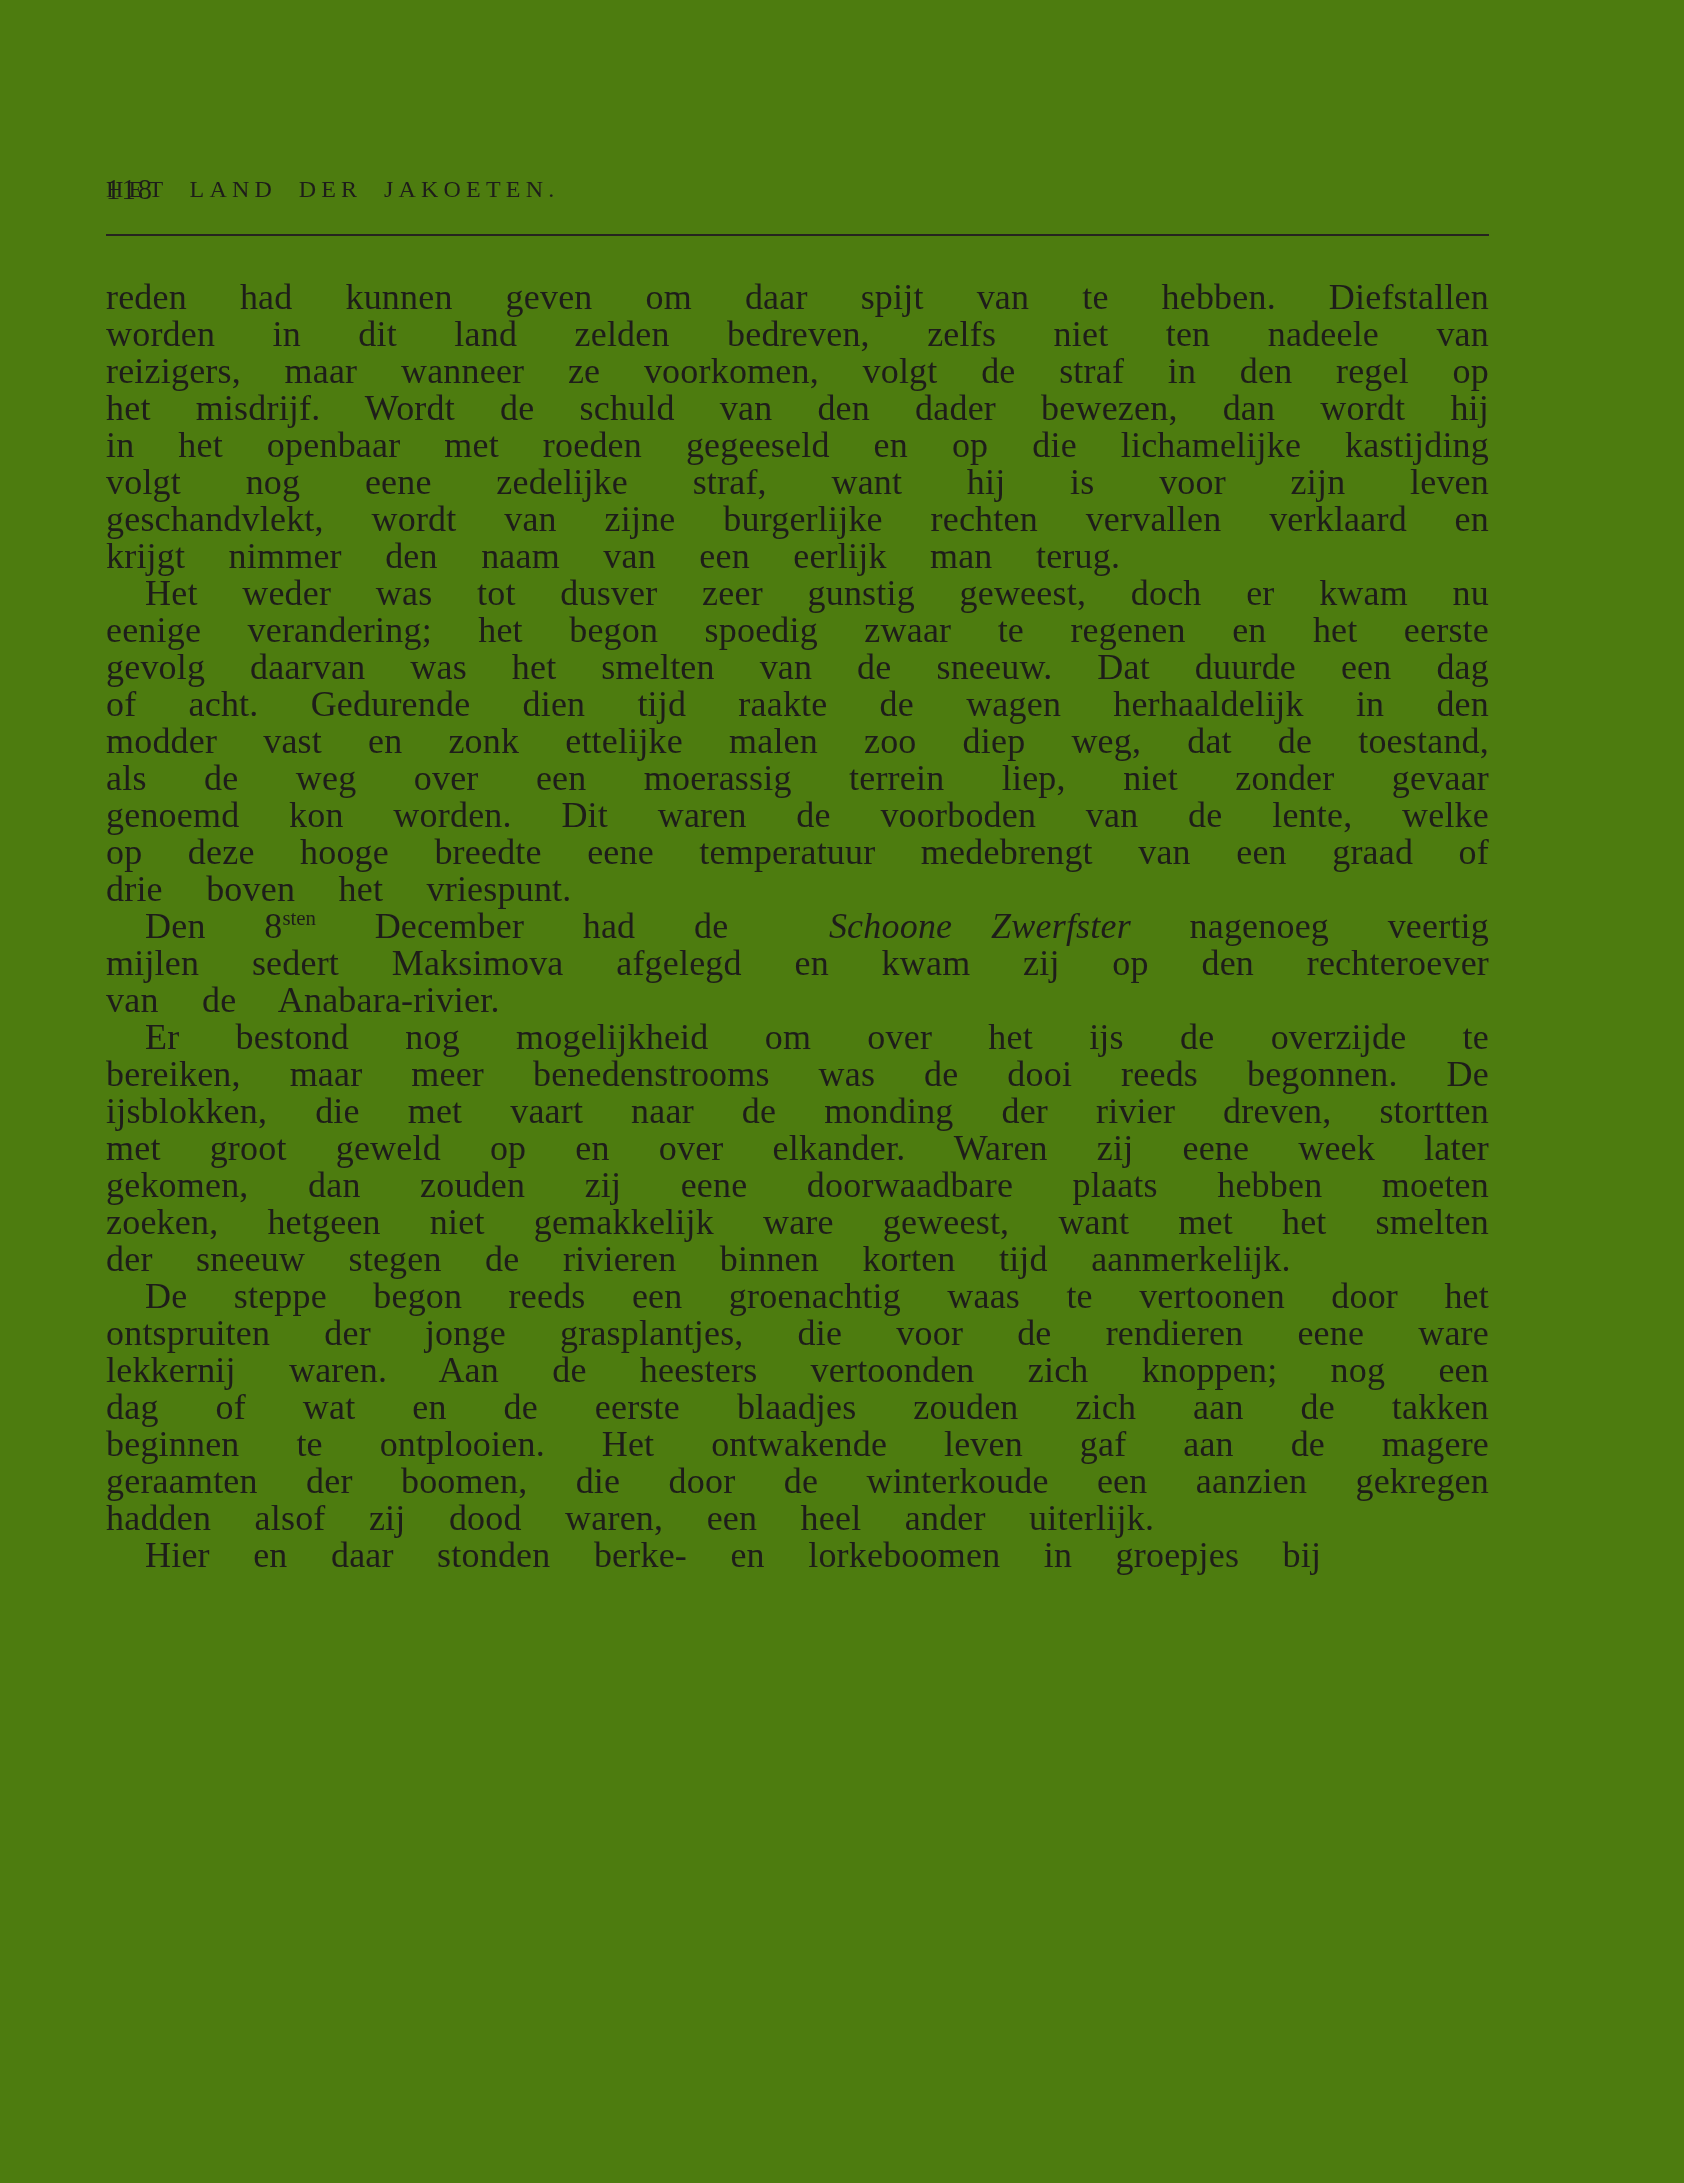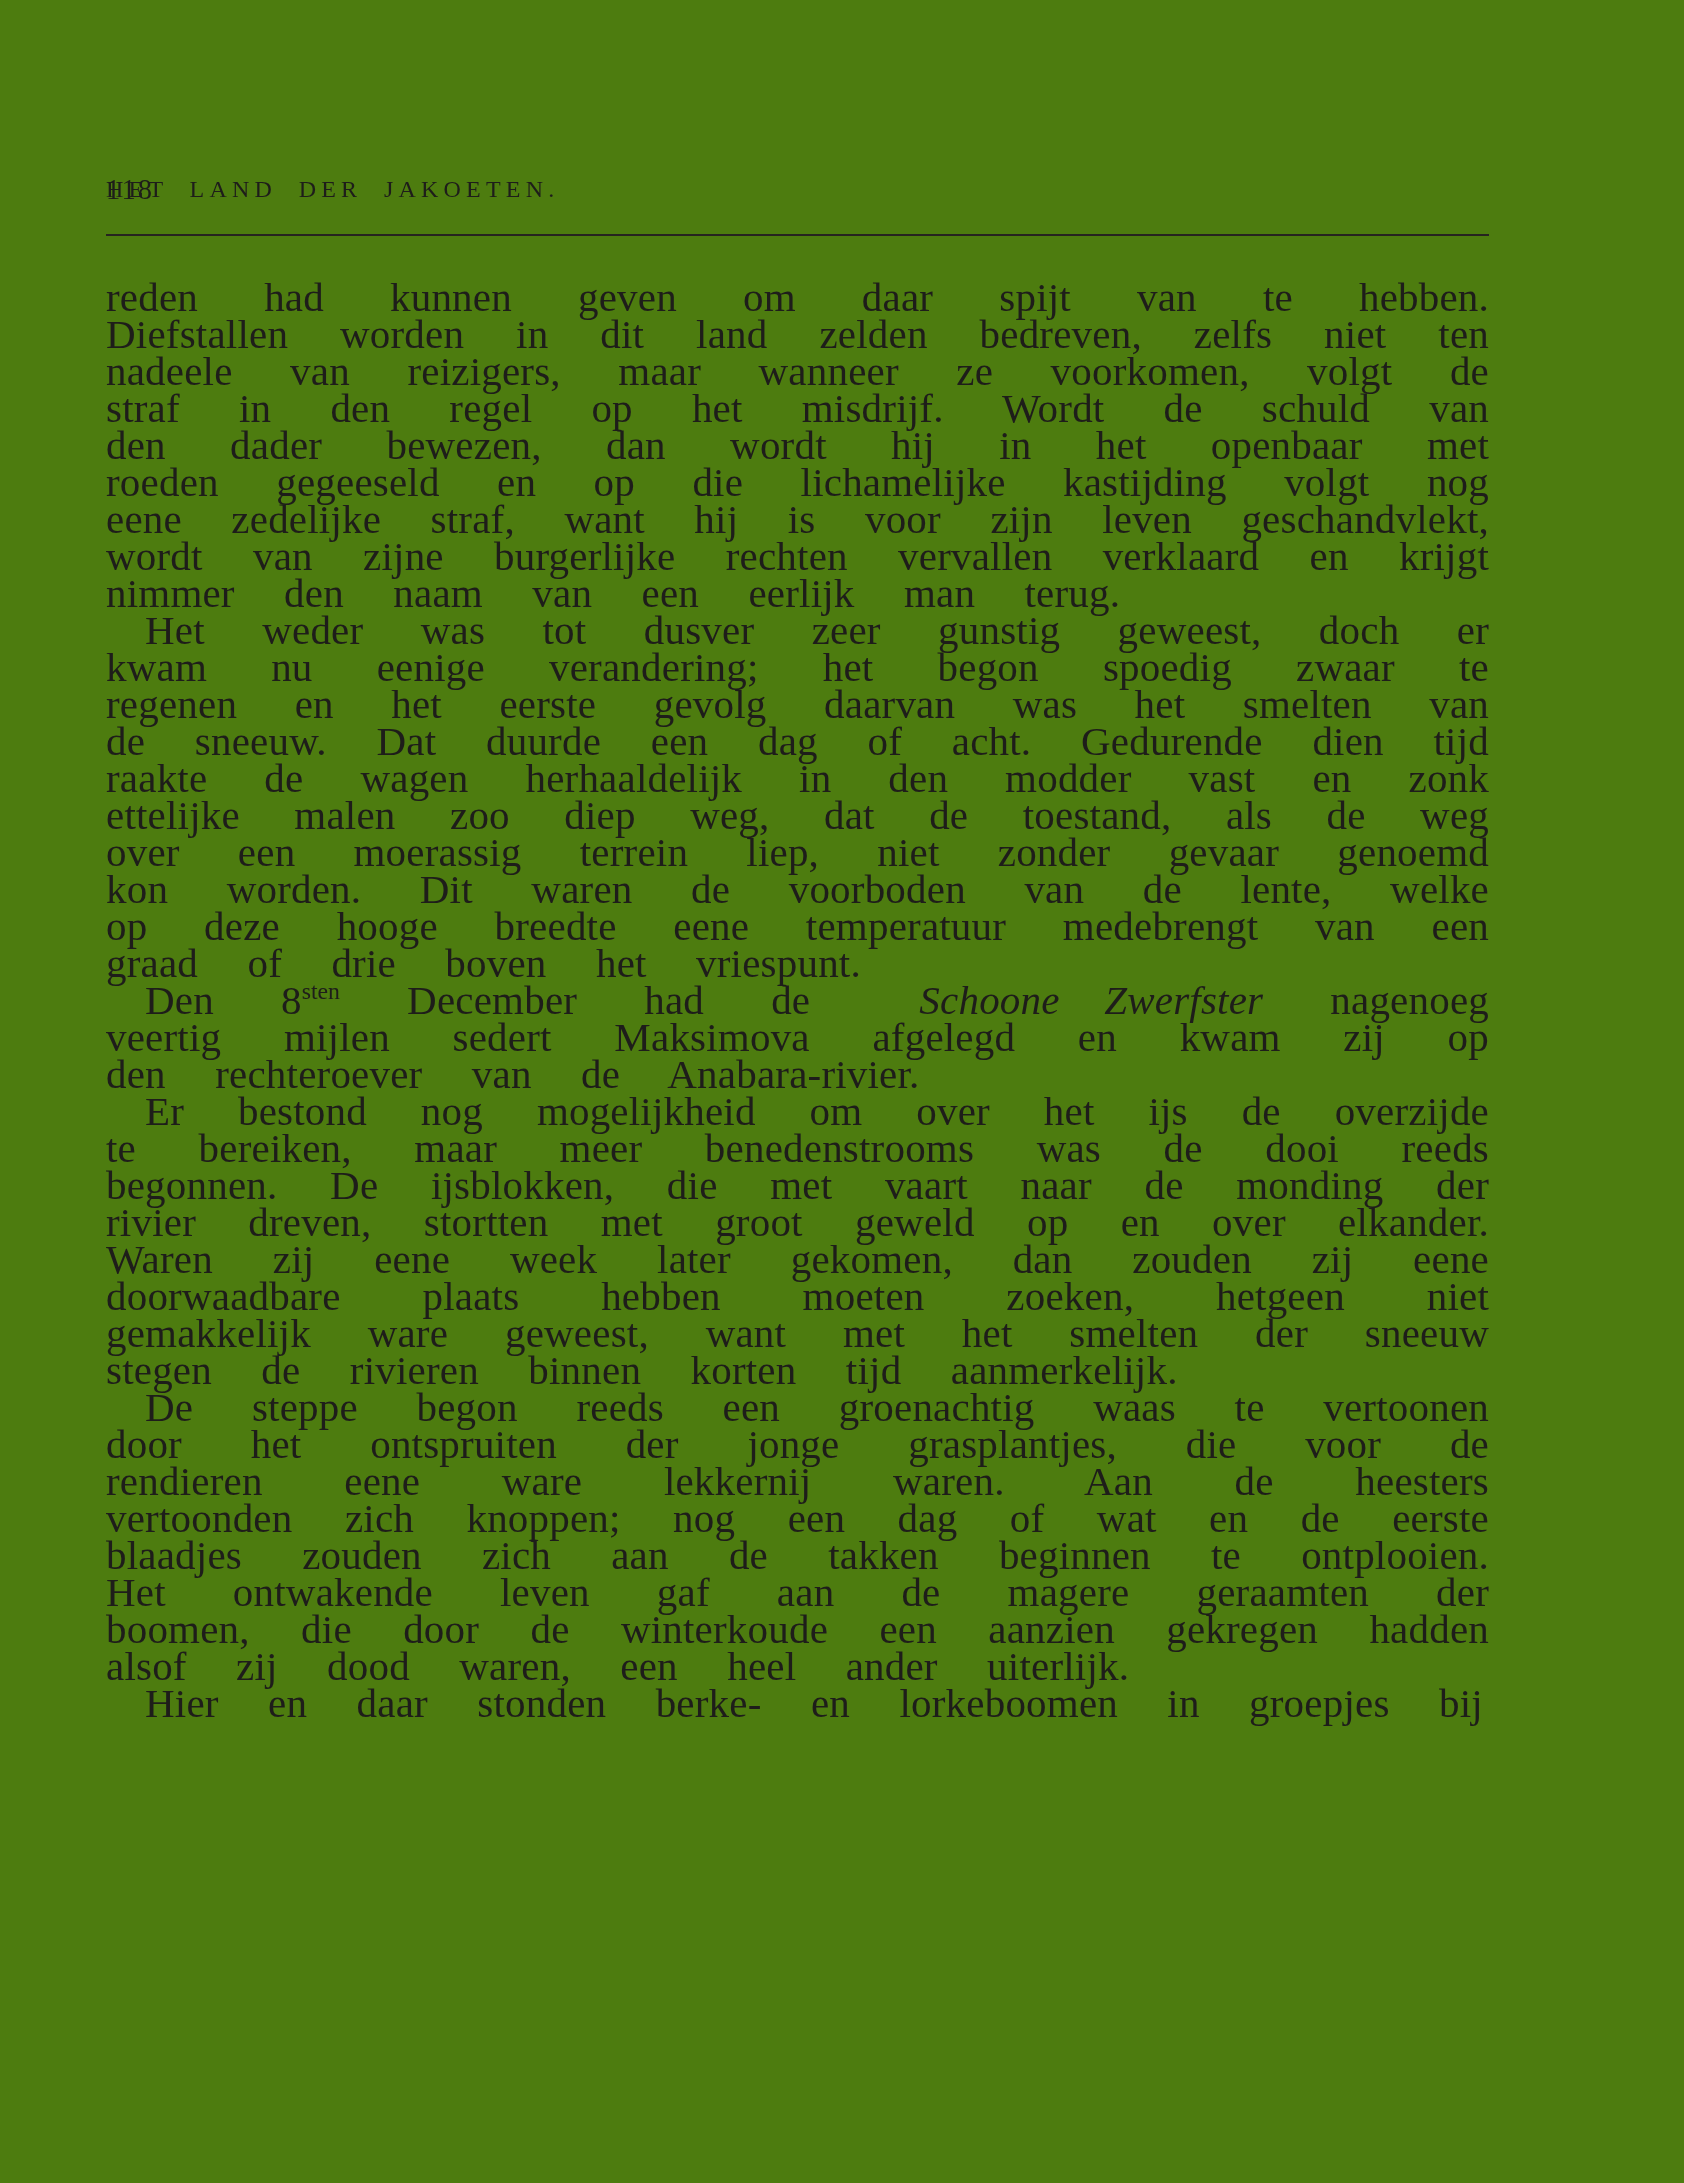--- a/index.html
+++ b/index.html
@@ -44,21 +44,21 @@
   }
   .rule {
     margin-top: 24px;
     border: none;
     border-top: 2.2px solid #26241f;
     width: 100%;
     height: 0;
   }
   .body-text {
     margin-top: 43px;
-    font-size: 41px;
+    font-size: 36px;
     line-height: 37px;
     text-align: justify;
     word-spacing: 0.95em;
     letter-spacing: 0.2px;
   }
   .body-text p.para {
     margin: 0;
     padding: 0;
   }
   .body-text p.para.indent {

